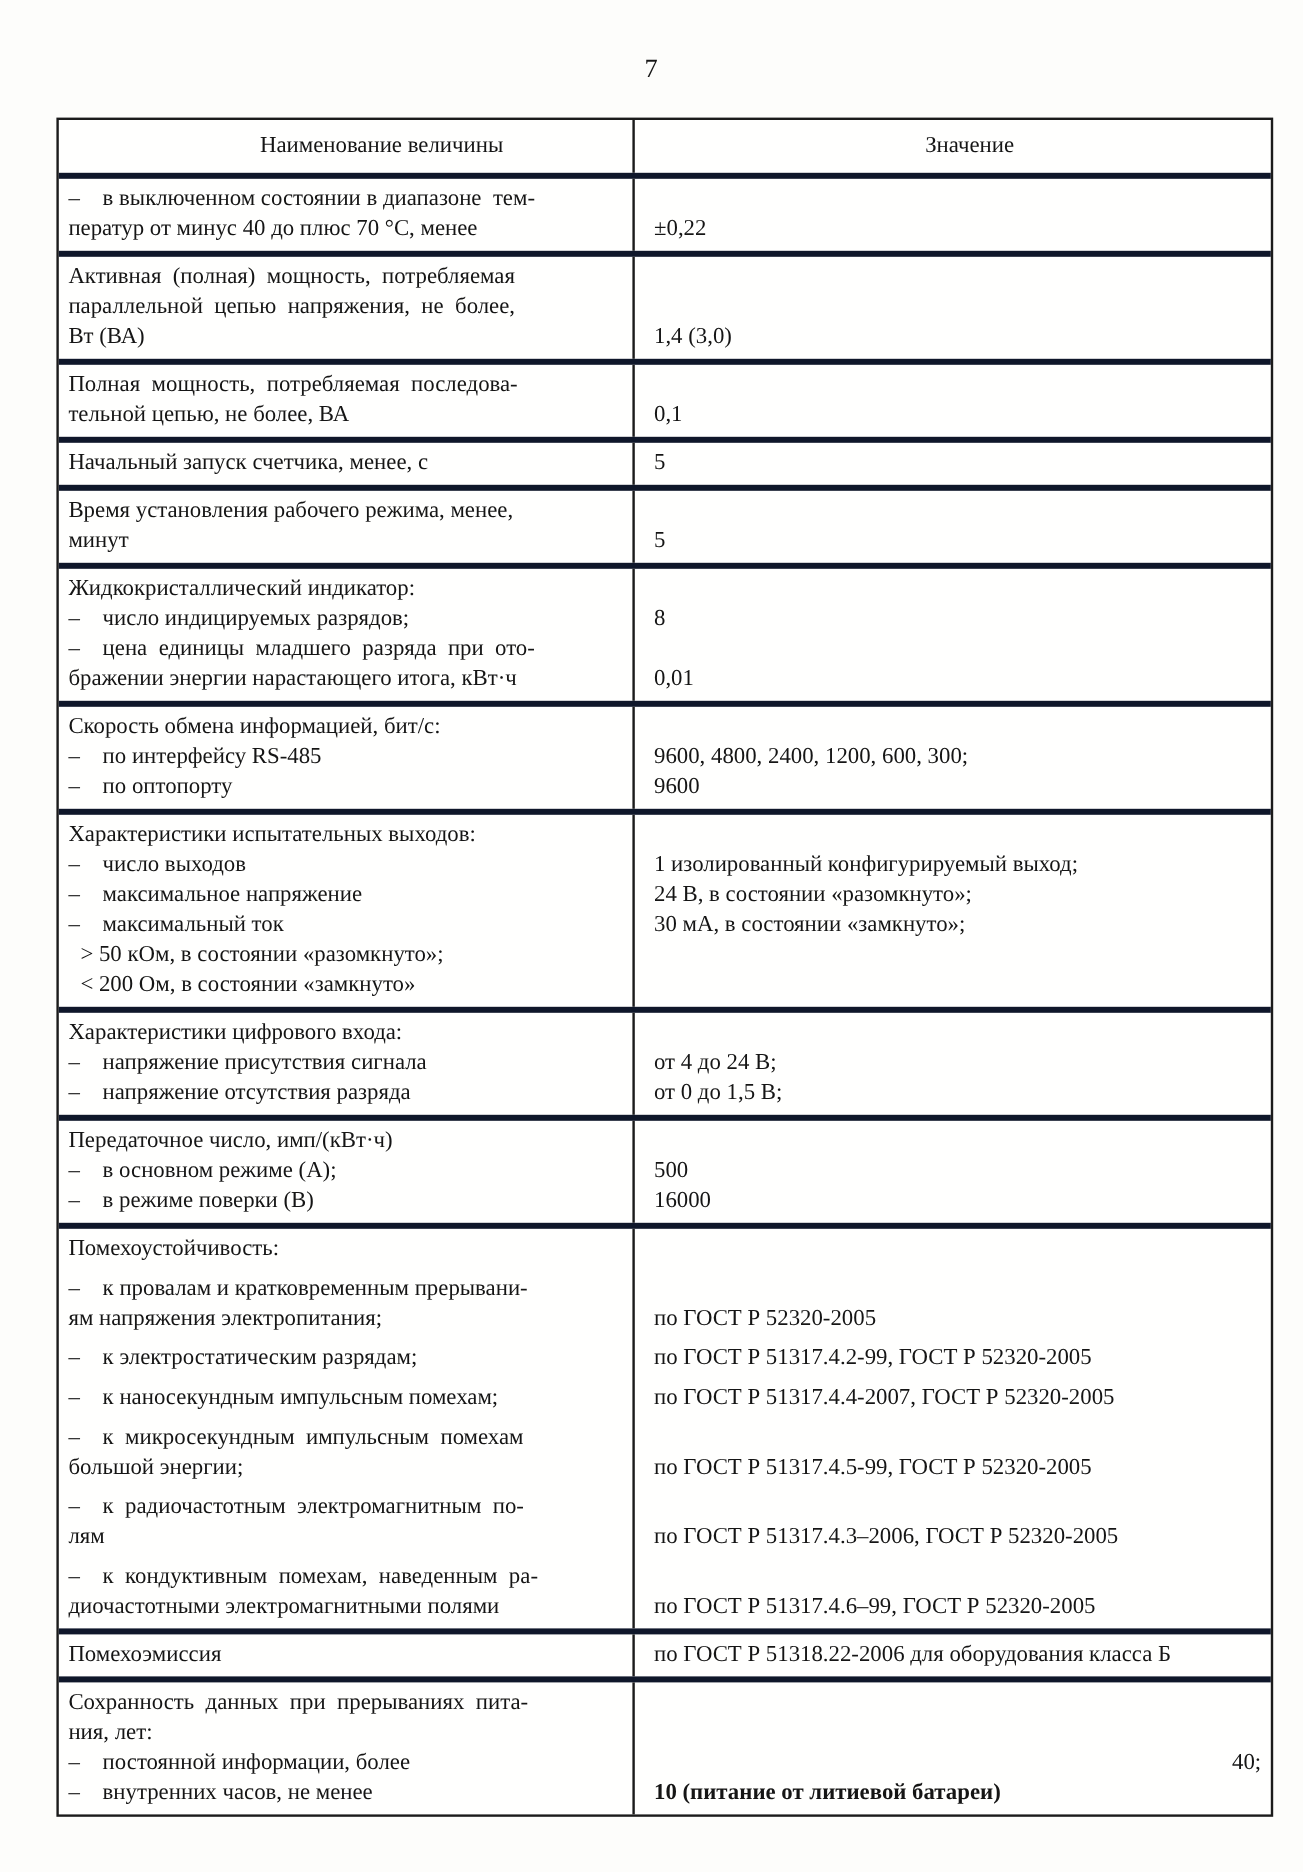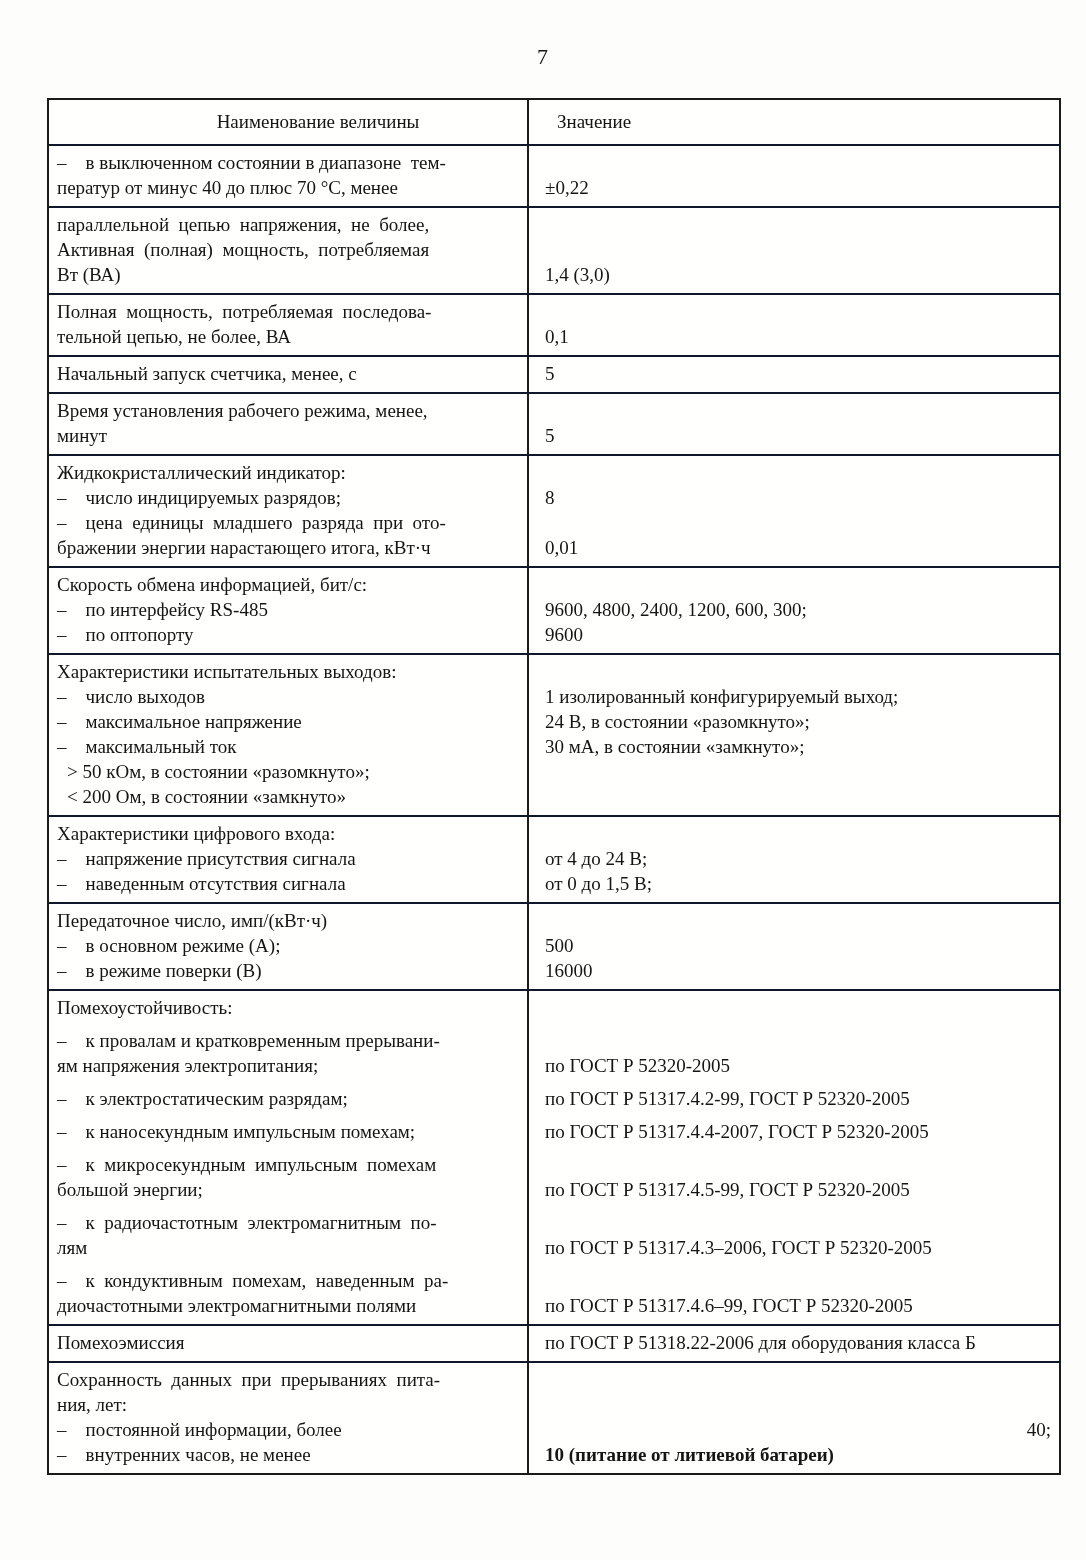--- a/index.html
+++ b/index.html
@@ -23,37 +23,37 @@
   .tbl {
     width: 1010px;
     margin: 28px auto 0 38px;
     margin-left: 47px;
     border: 2px solid #1b1b1b;
     background: #fffffe;
   }
 
   .t-row {
     position: relative;
-    border-top: 2px solid #0f172a;
+    border-top: 5px solid #0f172a;
     padding: 4px 0 6px 0;
   }
   .t-row.header { border-top: none; padding: 9px 0 10px 0; }
   
   .t-row::after {
     content: "";
     position: absolute;
     left: 478px; top: 0; bottom: 0;
     width: 2px;
     background: #1b1b1b;
   }
 
   .hwrap { display: flex; }
   .hcell { box-sizing: border-box; line-height: 25px; }
   .hcell.left  { width: 478px; text-align: center; margin-left: 30px; }
-  .hcell.right { flex: 1; }
+  .hcell.right { flex: 1; text-align: center; }
 
   .block { display: flex; }
   .t-row.spaced .block + .block { margin-top: 8px; }
   .b-left  { box-sizing: border-box; width: 478px; padding: 0 10px 0 8px; }
   .b-right { box-sizing: border-box; flex: 1; padding: 0 8px 0 18px; }
 
   .line {
     white-space: pre-wrap;
     line-height: 25px;
     min-height: 25px;
@@ -83,22 +83,22 @@
               <div class="line">ператур от минус 40 до плюс 70 °С, менее</div>
             </div>
             <div class="b-right" style="padding-top: 25px;">
               <div class="line">±0,22</div>
             </div>
           </div>
         </div>
         <div class="t-row">
           <div class="block">
             <div class="b-left">
+              <div class="line">Активная  (полная)  мощность,  потребляемая</div>
               <div class="line">параллельной  цепью  напряжения,  не  более,</div>
-              <div class="line">Активная  (полная)  мощность,  потребляемая</div>
               <div class="line">Вт (ВА)</div>
             </div>
             <div class="b-right" style="padding-top: 50px;">
               <div class="line">1,4 (3,0)</div>
             </div>
           </div>
         </div>
         <div class="t-row">
           <div class="block">
             <div class="b-left">
@@ -228,21 +228,21 @@
           <div class="block">
             <div class="b-left">
               <div class="line">–    напряжение присутствия сигнала</div>
             </div>
             <div class="b-right" style="padding-top: 0px;">
               <div class="line">от 4 до 24 В;</div>
             </div>
           </div>
           <div class="block">
             <div class="b-left">
-              <div class="line">–    наведенным отсутствия сигнала</div>
+              <div class="line">–    напряжение отсутствия разряда</div>
             </div>
             <div class="b-right" style="padding-top: 0px;">
               <div class="line">от 0 до 1,5 В;</div>
             </div>
           </div>
         </div>
         <div class="t-row">
           <div class="block">
             <div class="b-left">
               <div class="line">Передаточное число, имп/(кВт·ч)</div>

